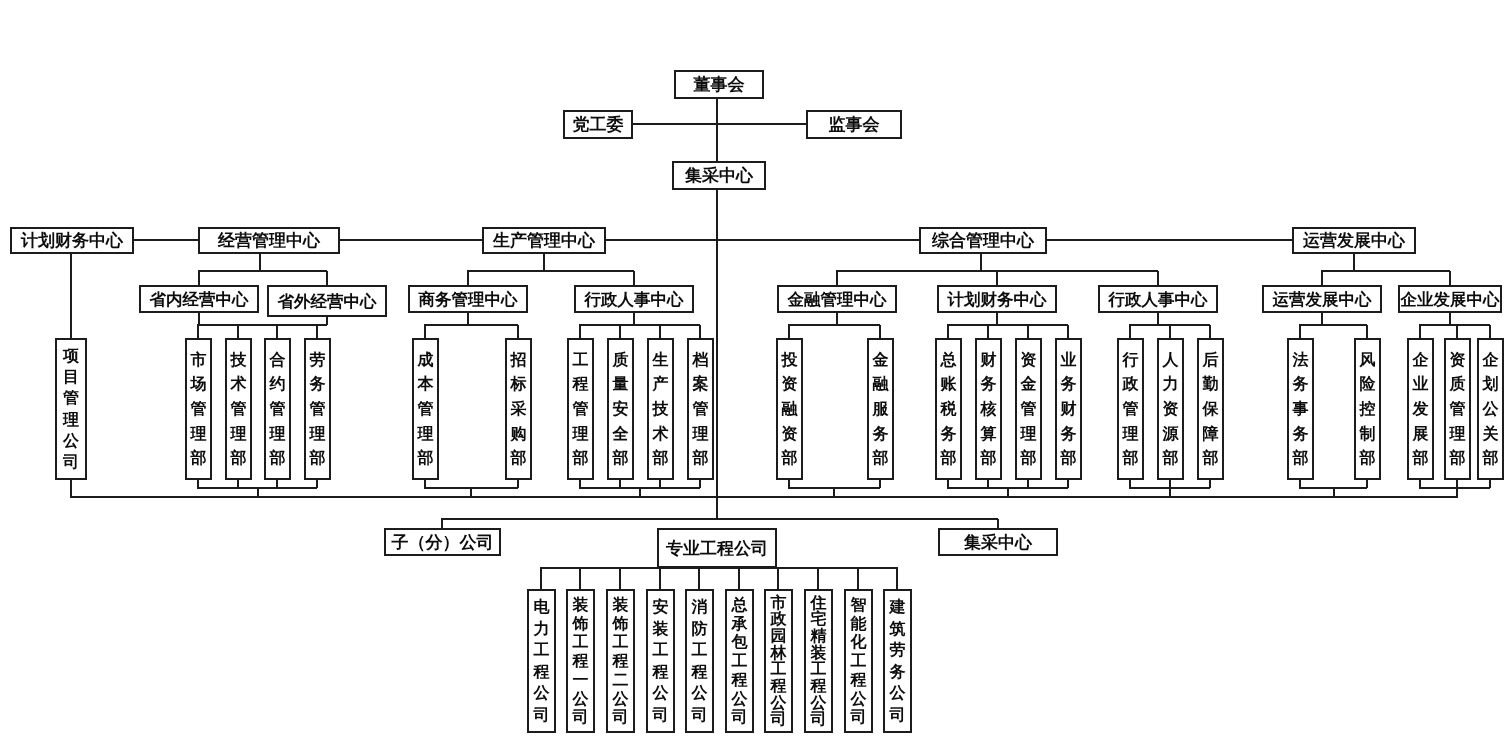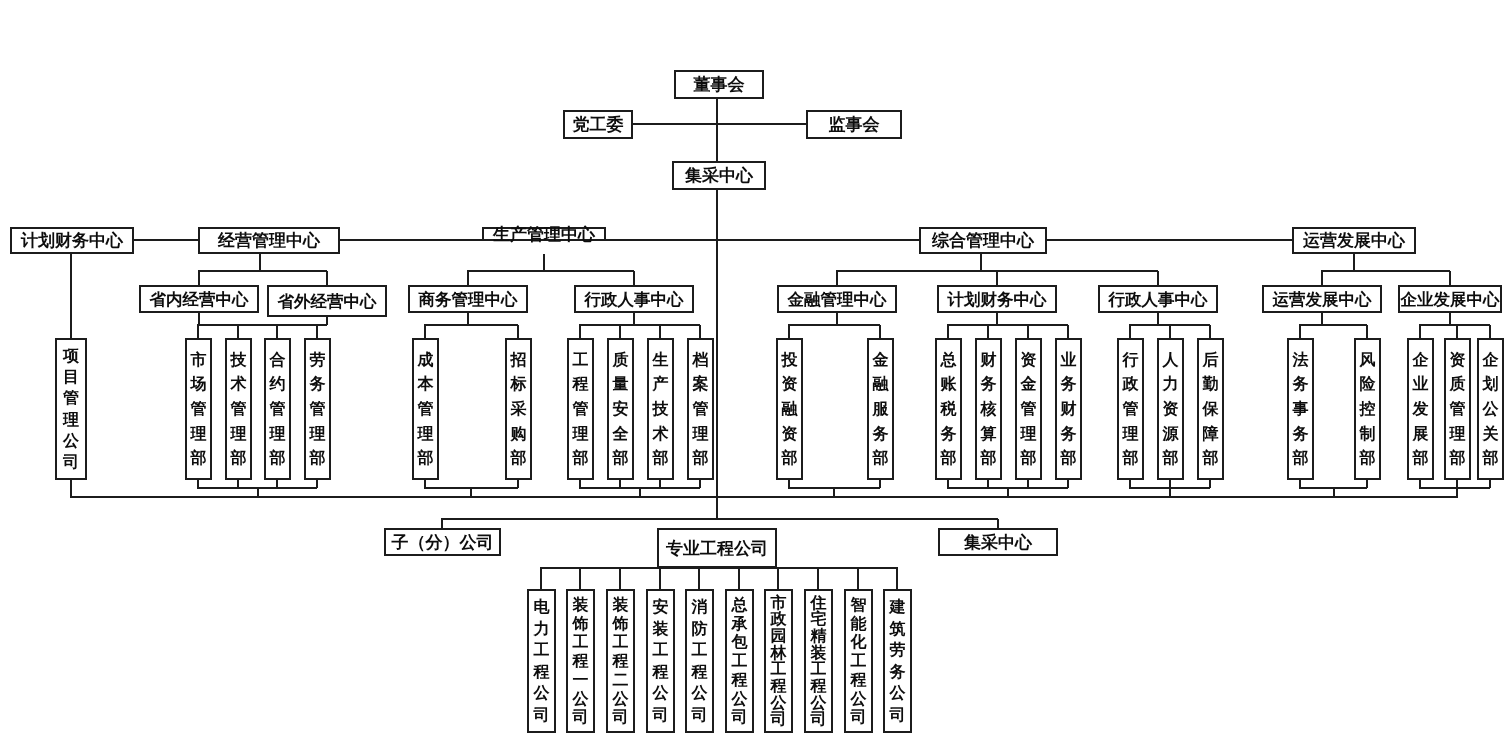--- a/index.html
+++ b/index.html
@@ -35,21 +35,21 @@
 <div class="stage">
 
 
   <div class="box" style="left:674px;top:70px;width:90px;height:29px">董事会</div>
   <div class="box" style="left:563px;top:110px;width:70px;height:29px">党工委</div>
   <div class="box" style="left:806px;top:110px;width:96px;height:29px">监事会</div>
   <div class="box" style="left:672px;top:161px;width:94px;height:29px">集采中心</div>
 
   <div class="box" style="left:10px;top:227px;width:124px;height:27px">计划财务中心</div>
   <div class="box" style="left:198px;top:227px;width:142px;height:27px">经营管理中心</div>
-  <div class="box" style="left:482px;top:227px;width:124px;height:14px">生产管理中心</div>
+  <div class="box" style="left:482px;top:227px;width:124px;height:27px">生产管理中心</div>
   <div class="box" style="left:919px;top:227px;width:128px;height:27px">综合管理中心</div>
   <div class="box" style="left:1292px;top:227px;width:124px;height:27px">运营发展中心</div>
 
   <div class="box sm" style="left:139px;top:285px;width:120px;height:28px">省内经营中心</div>
   <div class="box sm" style="left:267px;top:285px;width:120px;height:32px">省外经营中心</div>
   <div class="box sm" style="left:408px;top:285px;width:120px;height:28px">商务管理中心</div>
   <div class="box sm" style="left:574px;top:285px;width:120px;height:28px">行政人事中心</div>
   <div class="box sm" style="left:777px;top:285px;width:120px;height:28px">金融管理中心</div>
   <div class="box sm" style="left:937px;top:285px;width:120px;height:28px">计划财务中心</div>
   <div class="box sm" style="left:1098px;top:285px;width:120px;height:28px">行政人事中心</div>

